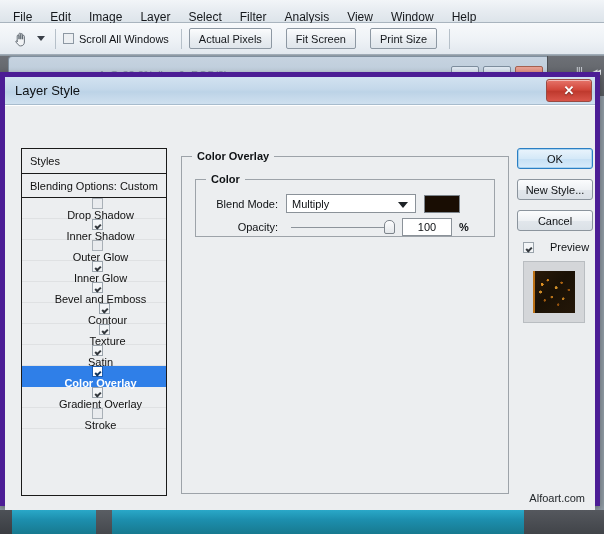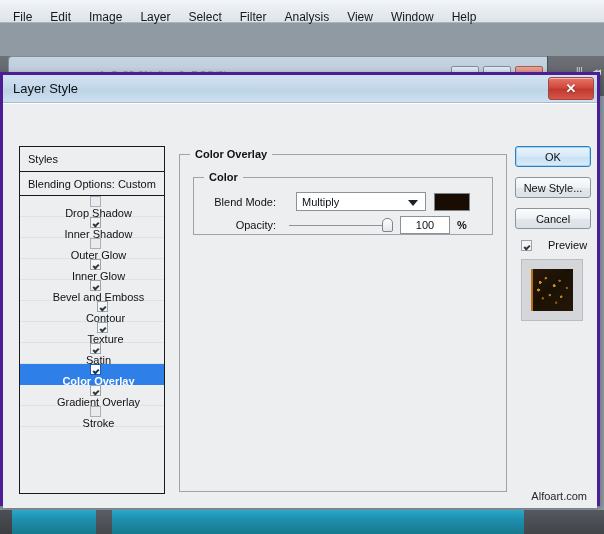--- a/index.html
+++ b/index.html
@@ -92,21 +92,21 @@
     background:linear-gradient(to bottom,#2aa8c8 0%,#1d8fae 40%,#17798f 100%);
   }
   .botstrip .seg{position:absolute;top:0;height:24px;}
   .botstrip .s1{left:0;width:12px;background:linear-gradient(to bottom,#4d5157,#3a3d42);}
   .botstrip .s2{left:96px;width:16px;background:linear-gradient(to bottom,#5a5e64,#45484d);}
   .botstrip .s3{left:524px;width:80px;background:linear-gradient(to bottom,#55585e,#414449);}
 
   
   .dialog{
     position:absolute;left:0;top:72px;width:600px;height:434px;
-    border:3px solid #4c1d95;
+    border:5px solid #4c1d95;
     background:#eceef0;
     box-shadow:0 2px 6px rgba(0,0,0,.35);
     box-sizing:border-box;
   }
   .dlg-title{
     position:relative;height:27px;
     background:linear-gradient(to bottom,#d2e2f0 0%,#c4d8ea 45%,#bcd3e7 55%,#cfe0ef 100%);
     border-bottom:1px solid #a8bccd;
   }
   .dlg-title .t{
@@ -264,20 +264,40 @@
     <div class="mi">Image</div>
     <div class="mi">Layer</div>
     <div class="mi">Select</div>
     <div class="mi">Filter</div>
     <div class="mi">Analysis</div>
     <div class="mi">View</div>
     <div class="mi">Window</div>
     <div class="mi">Help</div>
   </div>
 
+  <div class="optionsbar">
+    <div class="hand-tool">
+      <svg width="18" height="18" viewBox="0 0 18 18">
+        <path d="M5.2 11.8V6.0c0-.6.4-1.0.9-1.0s.9.4.9 1.0v3.2V4.1c0-.6.4-1.0.9-1.0s.9.4.9 1.0v5.1V4.6c0-.6.4-1.0.9-1.0s.9.4.9 1.0v4.6V6.4c0-.6.4-1.0.9-1.0s.9.4.9 1.0v5.6c0 2.3-1.5 3.9-3.6 3.9H8.4c-1.0 0-1.6-.4-2.2-1.2L4.0 12.1c-.3-.5-.2-1.0.3-1.2.4-.2.8-.1 1.0.3z" fill="#f1f3f5" stroke="#5b646d" stroke-width="0.9" stroke-linejoin="round"></path>
+      </svg>
+    </div>
+    <div class="tool-caret">
+        <i></i>
+      </div>
+    <div class="vsep"></div>
+    <div class="chk-ob">
+      <span class="cbox in"></span>
+      <span>Scroll All Windows</span>
+    </div>
+    <div class="vsep" style="margin-left:12px;"></div>
+    <div class="obtn">Actual Pixels</div>
+    <div class="obtn">Fit Screen</div>
+    <div class="obtn">Print Size</div>
+    <div class="vsep" style="margin-left:-2px;"></div>
+  </div>
 
   <div class="left-strip"></div>
   <div class="leftdock">
     <span class="aa">◂◂</span>
   </div>
   <div class="docwin">
     <div class="dtitle">1 @ 33.3% (L... 9, RGB/8)</div>
     <div class="wbtns">
       <div class="wb"></div>
       <div class="wb"></div>
@@ -353,21 +373,21 @@
 
       <div class="group">
         <div class="fieldset fs-outer">
           <div class="fs-legend">Color Overlay</div>
 
           <div class="fieldset fs-inner">
             <div class="fs-legend">Color</div>
 
             <div class="row" style="left:-2px;top:14px;">
               <span class="lab" style="width:84px;">Blend Mode:</span>
-              <span class="combo" style="margin-left:20px;">
+              <span class="combo" style="margin-left:8px;">
                 <span>Multiply</span>
                 <i class="arr"></i>
               </span>
               <span class="swatch" style="margin-left:8px;background:#190d03;"></span>
             </div>
 
             <div class="row" style="left:-2px;top:38px;">
               <span class="lab" style="width:84px;">Opacity:</span>
               <span class="slider-track" style="margin-left:13px;">
                 <i class="slider-knob"></i>

